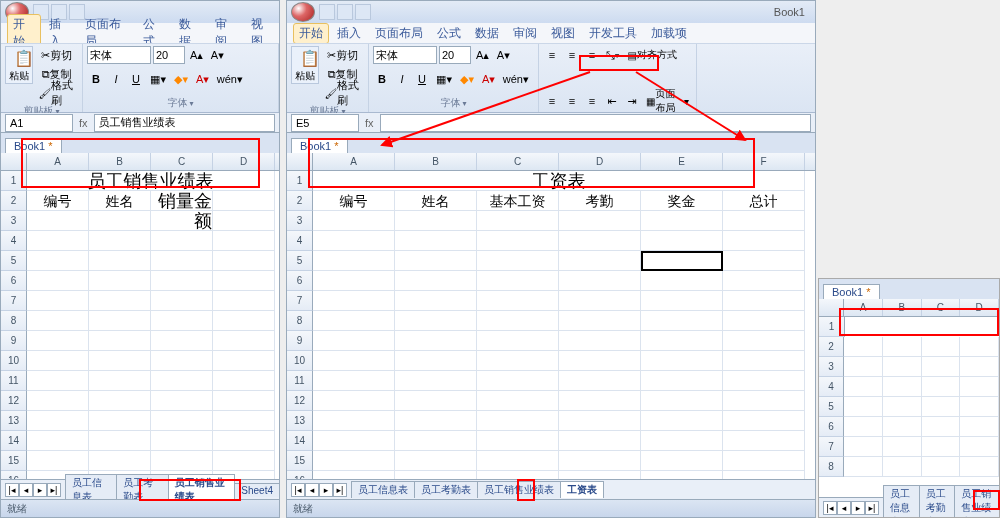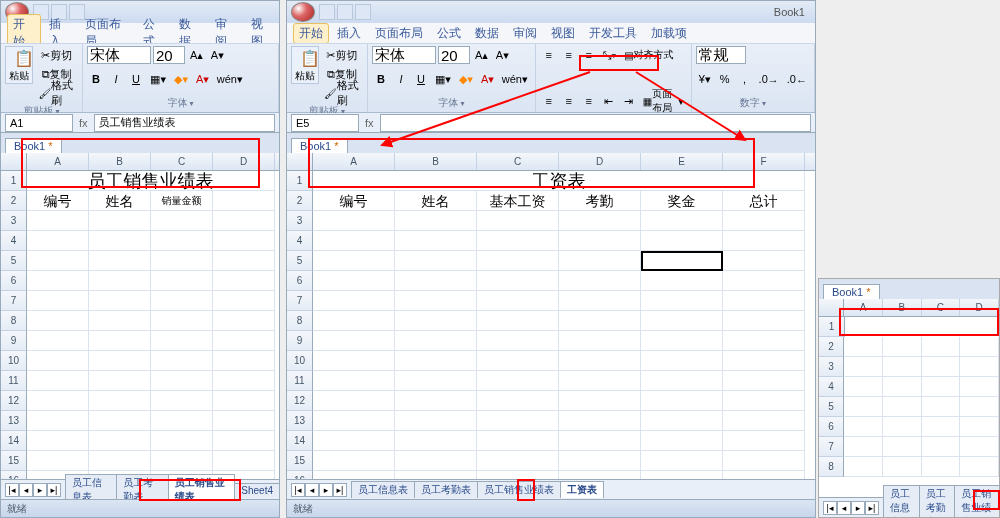--- a/index.html
+++ b/index.html
@@ -21,21 +21,21 @@
 
   .ribbon { background: linear-gradient(#e9eff8,#dbe5f3); border-top: 1px solid #cbd7e8; border-bottom: 1px solid #a9b9d0; display: flex; height: 70px; }
   .ribbon-group { border-right: 1px solid #c5d2e4; padding: 2px 4px; display: flex; flex-direction: column; justify-content: space-between; }
   .group-label { font-size: 10px; color: #6a7a96; text-align: center; padding-top: 2px; }
   .group-label.drop::after { content: " ▾"; font-size: 8px; }
   .rbtn { height: 18px; min-width: 18px; border: 1px solid transparent; padding: 0 2px; display: inline-flex; align-items: center; justify-content: center; font-size: 11px; cursor: default; }
   .rrow { display: flex; gap: 2px; align-items: center; }
   .clip-left { display: flex; flex-direction: column; gap: 1px; }
   .paste-big { width: 34px; height: 38px; background: #eaf1fb; border: 1px solid #b9c8dd; font-size: 10px; text-align: center; padding-top: 22px; position: relative; }
   .paste-big::before { content: "📋"; position: absolute; top: 2px; left: 8px; font-size: 16px; }
-  .font-select { border: 1px solid #9ab; background: #fff; height: 18px; font-size: 15px; padding: 0 2px; }
+  .font-select { border: 1px solid #9ab; background: #fff; height: 18px; font-size: 11px; padding: 0 2px; }
   .font-name { width: 64px; }
   .font-size { width: 32px; }
 
   .namebox-row { height: 20px; background: #e9eff8; border-bottom: 1px solid #9ab; display: flex; align-items: center; }
   .namebox { width: 68px; height: 18px; border: 1px solid #9ab; background: #fff; margin-left: 4px; font-size: 11px; padding: 0 4px; display: flex; align-items: center; }
   .fx-label { padding: 0 6px; color: #666; }
   .formula-bar { flex: 1; height: 18px; border: 1px solid #9ab; background: #fff; margin-right: 4px; font-size: 11px; padding: 0 4px; display: flex; align-items: center; }
 
   .book-tab-row { height: 20px; background: #d9e3f2; display: flex; align-items: flex-end; padding-left: 4px; }
   .book-tab { background: #fff; border: 1px solid #9ab; border-bottom: none; padding: 1px 8px; font-size: 11px; color: #2a4a8a; }
@@ -148,21 +148,21 @@
       </div>
     <div class="grid-body" id="grid-a">
         <div class="grid-row">
           <div class="rowh">1</div>
           <div class="cell" style="width: 248px; font-size: 18px; font-weight: normal;">员工销售业绩表</div>
         </div>
         <div class="grid-row">
           <div class="rowh">2</div>
           <div class="cell" style="width: 62px; font-size: 14px;">编号</div>
           <div class="cell" style="width: 62px; font-size: 14px;">姓名</div>
-          <div class="cell" style="width: 62px; font-size: 10px;">销量金额</div>
+          <div class="cell" style="width: 62px; font-size: 18px; text-align: right;">销量金额</div>
           <div class="cell" style="width: 62px; font-size: 14px;"></div>
         </div>
         <div class="grid-row">
           <div class="rowh">3</div>
           <div class="cell" style="width: 62px;"></div>
           <div class="cell" style="width: 62px;"></div>
           <div class="cell" style="width: 62px;"></div>
           <div class="cell" style="width: 62px;"></div>
         </div>
         <div class="grid-row">
@@ -343,33 +343,20 @@
       </div>
       <div class="rrow">
         <div class="rbtn">≡</div>
         <div class="rbtn">≡</div>
         <div class="rbtn">≡</div>
         <div class="rbtn">⇤</div>
         <div class="rbtn">⇥</div>
         <div class="rbtn" id="merge-center-btn" style="font-size:10px">▦ <span>页面布局</span> ▾</div>
       </div>
     </div>
-    <div class="ribbon-group" style="flex:1">
-      <div class="rrow">
-          <input class="font-select" style="width: 50px;" value="常规">
-        </div>
-      <div class="rrow">
-        <div class="rbtn">¥▾</div>
-        <div class="rbtn">%</div>
-        <div class="rbtn">,</div>
-        <div class="rbtn">.0→</div>
-        <div class="rbtn">.0←</div>
-      </div>
-      <div class="group-label drop">数字</div>
-    </div>
   </div>
   <div class="namebox-row">
     <div class="namebox">E5</div>
     <div class="fx-label">fx</div>
     <div class="formula-bar"></div>
   </div>
   <div class="book-tab-row">
       <div class="book-tab"><span>Book1</span> <span class="dirty">*</span></div>
     </div>
   <div class="grid-wrap">

